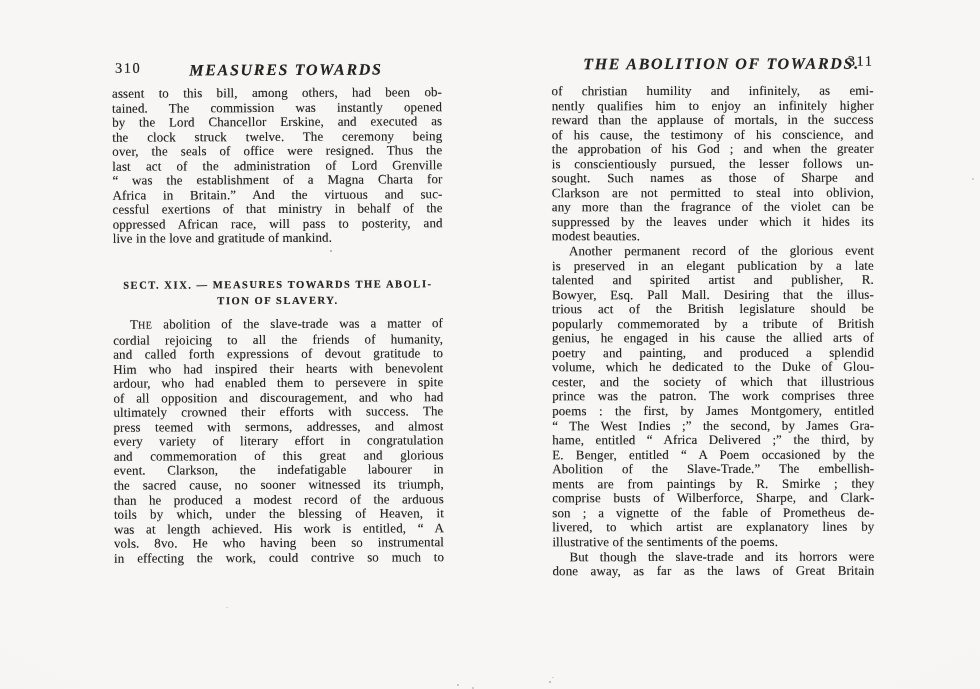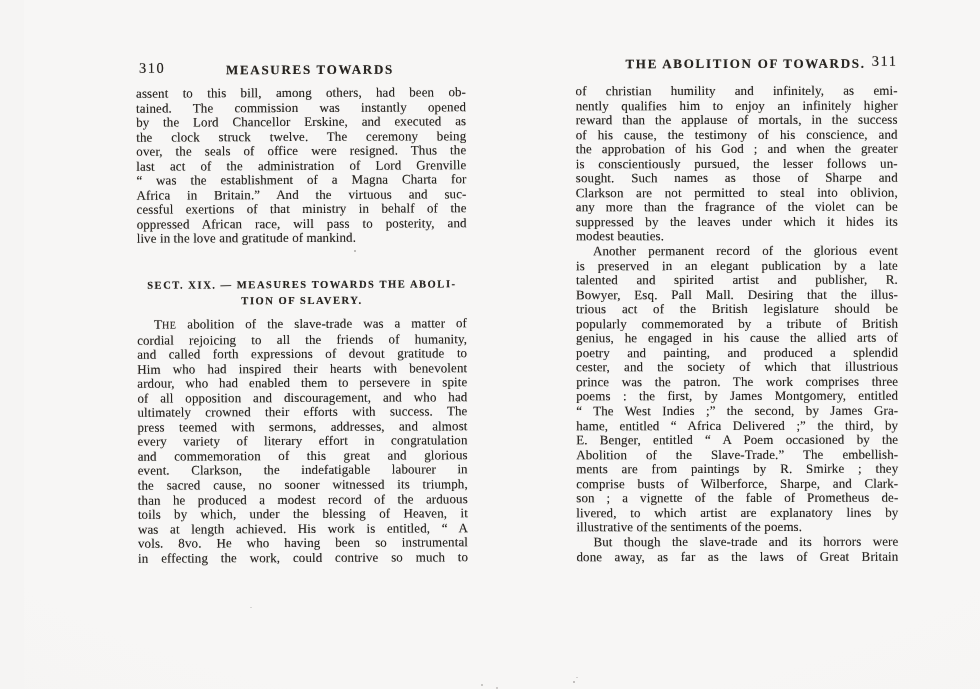--- a/index.html
+++ b/index.html
@@ -6,40 +6,40 @@
   body{
     width:980px;height:689px;
     background:#f5f4f3;
     overflow:hidden;
     position:relative;
     font-family:"Liberation Serif","DejaVu Serif",serif;
   }
   .sheet{
     position:absolute;inset:0;
     background:radial-gradient(130% 110% at 50% 42%, #f7f6f5 55%, #f1f0ee 100%);
-    margin-left:24px;
   }
   .page{
     position:absolute;
     color:#272420;
     font-size:13px;
     line-height:14.55px;
     text-shadow:0 0 0.7px rgba(39,36,32,0.45);
     letter-spacing:0.1px;
   }
   #page-left{left:113px;top:62px;width:330px;transform:rotate(-0.25deg);}
   #page-right{left:552px;top:56px;width:322px;transform:rotate(-0.1deg);}
   .running-head{position:relative;height:14px;}
   #page-left .running-head{margin-bottom:10px;}
   #page-right .running-head{margin-bottom:14px;}
   .running-head .title{
     position:absolute;left:18px;right:0;top:1px;
     text-align:center;
-    font-weight:700;font-size:13px;letter-spacing:1.7px;
+    font-weight:700;font-size:16px;letter-spacing:1.7px;
     white-space:nowrap;
+    font-style:italic;
   }
   .running-head .num{
     position:absolute;top:-2px;
     font-size:14.5px;letter-spacing:1.5px;
   }
   .num.left{left:3px;}
   .num.right{right:0;}
   .line{
     text-align:justify;
     text-align-last:justify;
@@ -132,20 +132,21 @@
         </div>
         <div class="block para">
           <div class="line ind"><span>Another permanent record of the glorious event</span></div>
           <div class="line"><span>is preserved in an elegant publication by a late</span></div>
           <div class="line"><span>talented and spirited artist and publisher, R.</span></div>
           <div class="line"><span>Bowyer, Esq. Pall Mall. Desiring that the illus-</span></div>
           <div class="line"><span>trious act of the British legislature should be</span></div>
           <div class="line"><span>popularly commemorated by a tribute of British</span></div>
           <div class="line"><span>genius, he engaged in his cause the allied arts of</span></div>
           <div class="line"><span>poetry and painting, and produced a splendid</span></div>
+          <div class="line"><span>volume, which he dedicated to the Duke of Glou-</span></div>
           <div class="line"><span>cester, and the society of which that illustrious</span></div>
           <div class="line"><span>prince was the patron. The work comprises three</span></div>
           <div class="line"><span>poems : the first, by James Montgomery, entitled</span></div>
           <div class="line"><span>“ The West Indies ;” the second, by James Gra-</span></div>
           <div class="line"><span>hame, entitled “ Africa Delivered ;” the third, by</span></div>
           <div class="line"><span>E. Benger, entitled “ A Poem occasioned by the</span></div>
           <div class="line"><span>Abolition of the Slave-Trade.” The embellish-</span></div>
           <div class="line"><span>ments are from paintings by R. Smirke ; they</span></div>
           <div class="line"><span>comprise busts of Wilberforce, Sharpe, and Clark-</span></div>
           <div class="line"><span>son ; a vignette of the fable of Prometheus de-</span></div>

